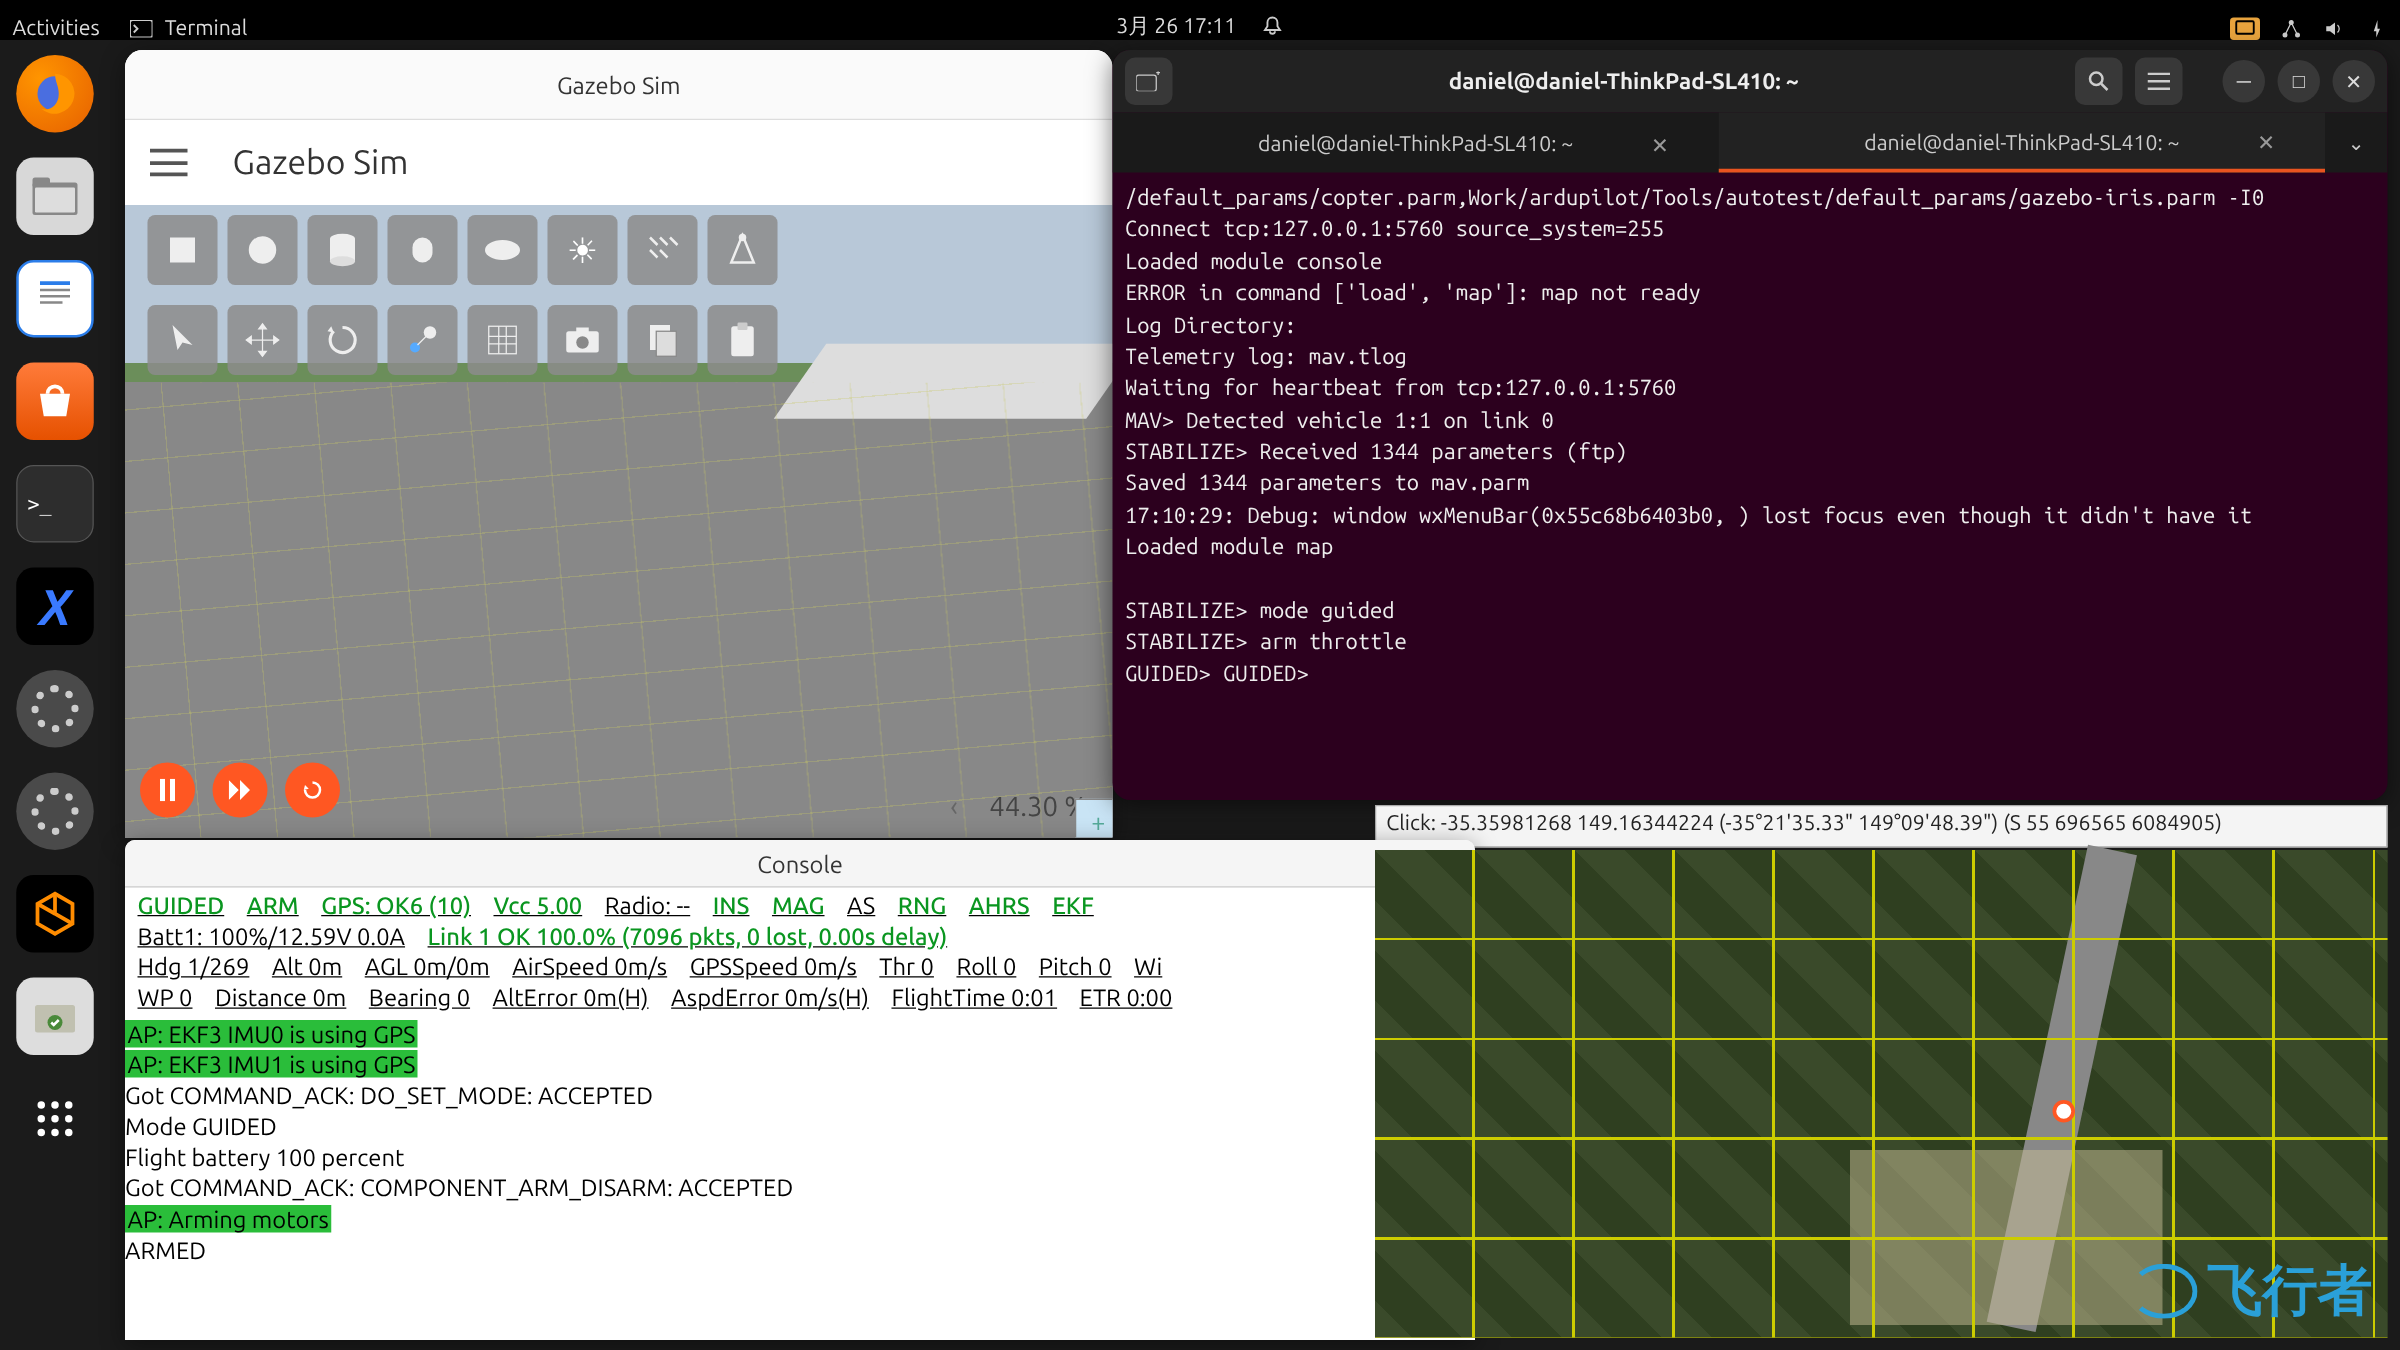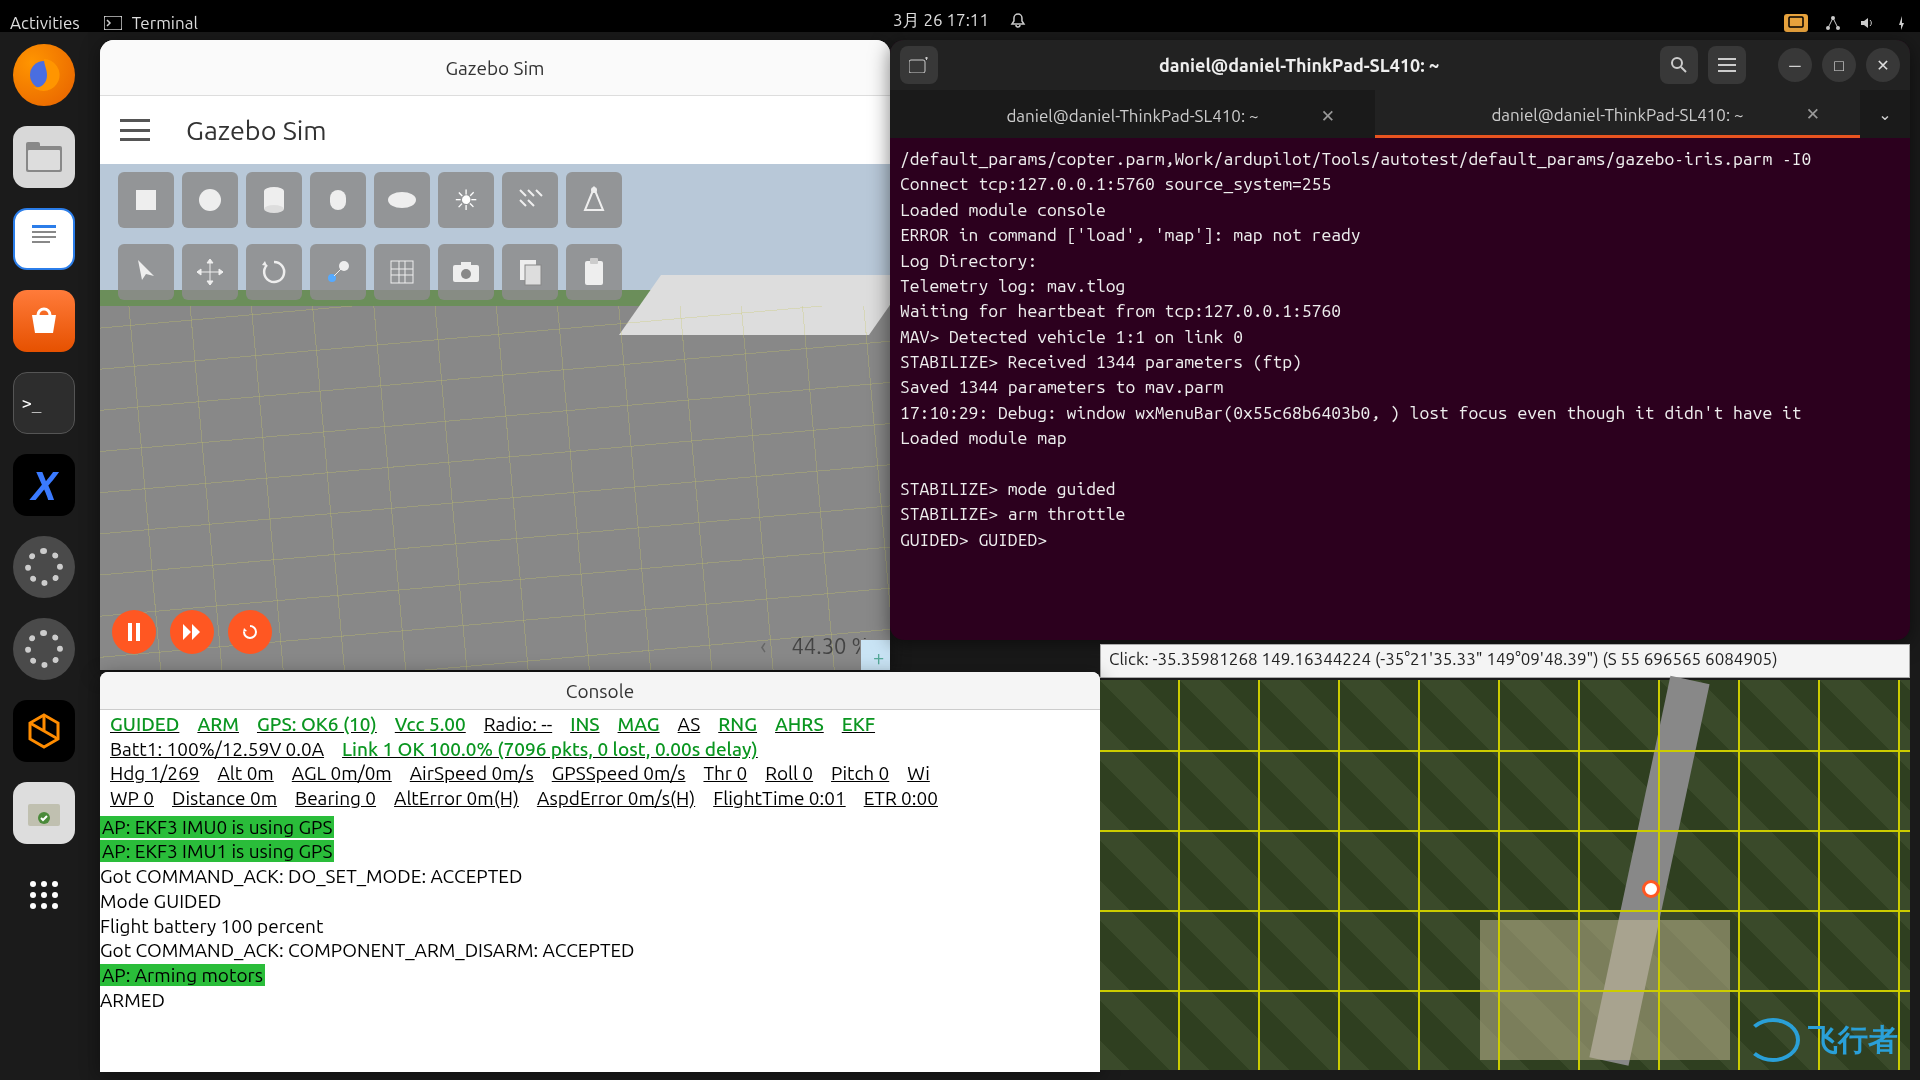--- a/index.html
+++ b/index.html
@@ -56,39 +56,39 @@
 .term-tab { flex: 1; display: flex; align-items: center; justify-content: center; color: #ccc; font-size: 17px; gap: 20px; border-top: 3px solid transparent; position: relative; }
 .term-tab.active { border-bottom: 3px solid #e95420; background: #222; }
 .term-tab .close { font-size: 17px; color: #999; position: absolute; right: 40px; }
 .term-tab-expand { width: 50px; display: flex; align-items: center; justify-content: center; color: #ccc; }
 .term-content { padding: 8px 10px; font-family: 'Ubuntu Mono', monospace; font-size: 17.5px; line-height: 1.45; color: #eee; white-space: pre-wrap; word-break: break-all; }
 
 
 .map-click { position: absolute; right: 10px; top: 644px; width: 810px; height: 34px; background: #f4f4f4; border: 1px solid #aaa; font-size: 17px; color: #222; padding: 4px 8px; }
 
 
-.console-window { position: absolute; left: 100px; top: 672px; width: 1000px; height: 400px; background: #fff; border-radius: 8px 8px 0 0; box-shadow: 0 4px 20px rgba(0,0,0,0.4); overflow: hidden; }
+.console-window { position: absolute; left: 100px; top: 672px; width: 1080px; height: 400px; background: #fff; border-radius: 8px 8px 0 0; box-shadow: 0 4px 20px rgba(0,0,0,0.4); overflow: hidden; }
 .console-titlebar { height: 38px; background: #f5f5f5; display: flex; align-items: center; justify-content: center; font-size: 19px; color: #333; border-bottom: 1px solid #ccc; }
 .console-menu { display: flex; gap: 22px; padding: 6px 14px; font-size: 19px; color: #333; }
 .console-status { padding: 2px 10px; font-size: 19px; line-height: 1.3; text-decoration: underline; }
 .status-row { display: flex; flex-wrap: wrap; gap: 18px; }
 .st-green { color: #0a9620; font-weight: 500; }
 .st-black { color: #000; }
 .st-sel-green { background: #2abd3a; color: #000; padding: 0 2px; }
 .console-log { padding: 2px 0; font-size: 19px; line-height: 1.3; }
 .console-log div { color: #000; }
 
 
 .map-window { position: absolute; right: 10px; top: 680px; width: 810px; height: 390px; background: #2a3a1a; }
 .map-grid { width: 100%; height: 100%; position: relative; background: linear-gradient(45deg, #3a4a2a 25%, #2f3f20 25%, #2f3f20 50%, #3a4a2a 50%, #3a4a2a 75%, #2f3f20 75%); background-size: 80px 80px; }
 .map-lines { position: absolute; inset: 0; background-image: repeating-linear-gradient(0deg, transparent, transparent 78px, #cc0 78px, #cc0 80px), repeating-linear-gradient(90deg, transparent, transparent 78px, #cc0 78px, #cc0 80px); }
 .map-road { position: absolute; top: 0; right: 200px; width: 40px; height: 100%; background: #888; transform: rotate(12deg); transform-origin: top; }
 .map-buildings { position: absolute; bottom: 10px; left: 380px; width: 250px; height: 140px; background: rgba(200,190,150,0.5); }
 .map-marker { position: absolute; top: 200px; right: 250px; width: 18px; height: 18px; border: 3px solid #ff5722; border-radius: 50%; background: #fff; }
-.watermark { position: absolute; bottom: 8px; right: 12px; font-size: 30px; color: #2aa0d8; font-weight: bold; display: flex; align-items: center; gap: 8px; }
+.watermark { position: absolute; bottom: 8px; right: 12px; font-size: 44px; color: #2aa0d8; font-weight: bold; display: flex; align-items: center; gap: 8px; }
 .watermark .ring { width: 54px; height: 44px; border: 4px solid #2aa0d8; border-radius: 50%; border-left-color: transparent; }
 
 svg { display: block; }
 </style>
 </head>
 <body>
 
 <div class="topbar">
   <div class="left">
     <span>Activities</span>

